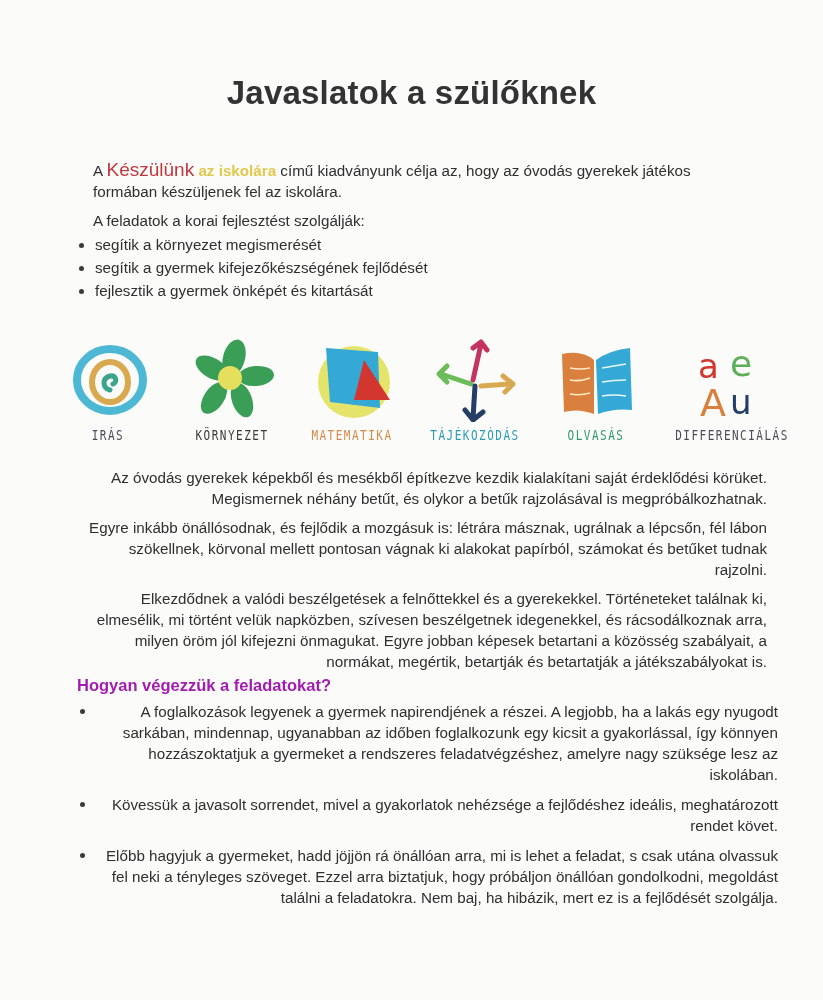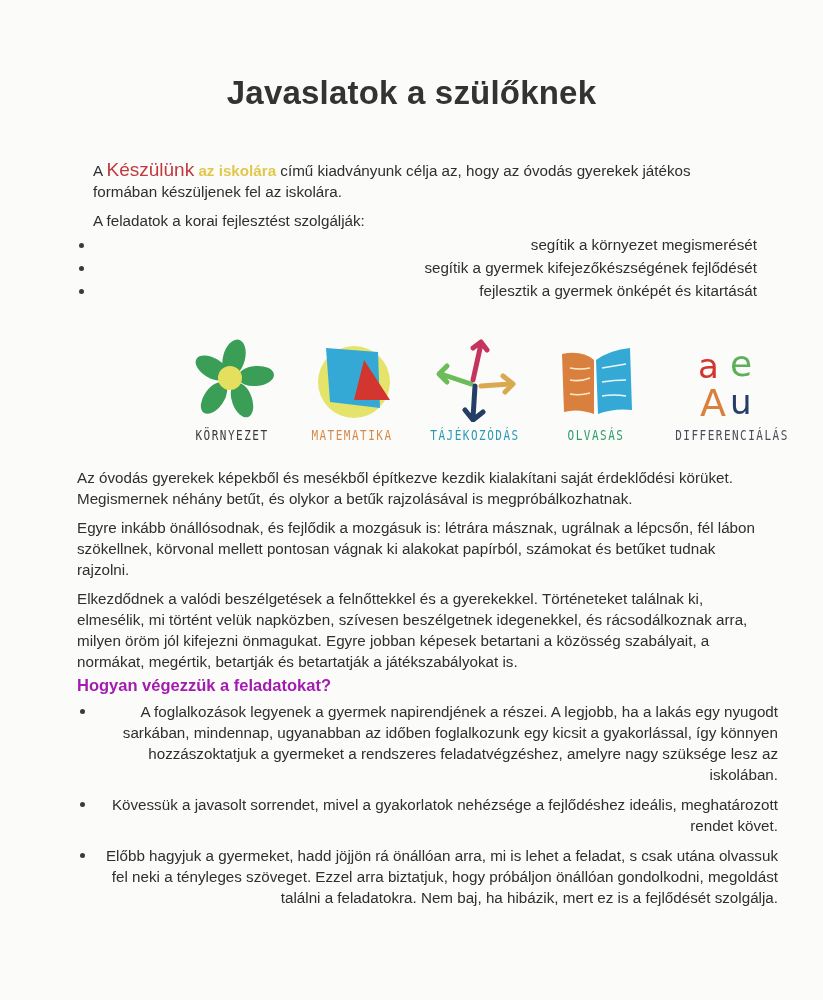--- a/index.html
+++ b/index.html
@@ -15,21 +15,21 @@
     position: absolute; left: 0; width: 823px; top: 74px;
     text-align: center; font-size: 33px; font-weight: bold; color: #333;
     letter-spacing: 0.2px;
   }
   .text { font-size: 15.2px; line-height: 21px; color: #2f2f2f; }
   .intro { position: absolute; left: 77px; top: 159px; width: 680px; }
   .intro .brand1 { color: #c0393f; font-size: 19px; }
   .intro .brand2 { color: #e1c84d; font-weight: bold; }
   .intro p { margin-bottom: 8px; margin-left: 16px; }
   .bullets { list-style: none; }
-  .bullets li { position: relative; padding-left: 18px; line-height: 23px; text-align: right; }
+  .bullets li { position: relative; padding-left: 18px; line-height: 23px; }
   .bullets li::before {
     content: ""; position: absolute; left: 2px; top: 10px;
     width: 5px; height: 5px; border-radius: 50%; background: #3a3a3a;
   }
   .icons-row {
     position: absolute; left: 60px; top: 338px; width: 740px; height: 112px;
   }
   .icon-cell {
     position: absolute; top: 0; width: 120px; height: 112px;
     text-align: center;
@@ -65,20 +65,28 @@
     <p style="margin-bottom:2px;">A feladatok a korai fejlesztést szolgálják:</p>
     <ul class="bullets">
       <li>segítik a környezet megismerését</li>
       <li>segítik a gyermek kifejezőkészségének fejlődését</li>
       <li>fejlesztik a gyermek önképét és kitartását</li>
     </ul>
   </div>
 
   <div class="icons-row">
 
+    <div class="icon-cell" style="left:-12px;">
+      <svg viewBox="0 0 84 84">
+        <ellipse cx="44" cy="42" rx="33" ry="31" fill="none" stroke="#3ab0cf" stroke-width="8" opacity="0.9"></ellipse>
+        <ellipse cx="44" cy="44" rx="18" ry="20" fill="none" stroke="#d9a94f" stroke-width="6"></ellipse>
+        <path d="M44 52 C36 50 36 40 44 38 C50 37 52 44 47 46" fill="none" stroke="#3aa58a" stroke-width="5" stroke-linecap="round"></path>
+      </svg>
+      <div class="icon-label" style="color:#4a4a5a;">IRÁS</div>
+    </div>
 
     <div class="icon-cell" style="left:112px;">
       <svg viewBox="0 0 84 84">
         <g fill="#3a9e57">
           <ellipse cx="44" cy="20" rx="11" ry="19" transform="rotate(15 44 20)"></ellipse>
           <ellipse cx="66" cy="38" rx="18" ry="10" transform="rotate(-5 66 38)"></ellipse>
           <ellipse cx="52" cy="62" rx="10" ry="18" transform="rotate(-20 52 62)"></ellipse>
           <ellipse cx="24" cy="60" rx="10" ry="18" transform="rotate(35 24 60)"></ellipse>
           <ellipse cx="22" cy="30" rx="18" ry="10" transform="rotate(30 22 30)"></ellipse>
         </g>
@@ -128,21 +136,21 @@
       <svg viewBox="0 0 84 84">
         <text x="8" y="40" font-family="DejaVu Sans, sans-serif" font-size="34" fill="#d2362f">a</text>
         <text x="40" y="38" font-family="DejaVu Sans, sans-serif" font-size="36" fill="#5cb05a">e</text>
         <text x="10" y="78" font-family="DejaVu Sans, sans-serif" font-size="38" fill="#d9803f">A</text>
         <text x="40" y="76" font-family="DejaVu Sans, sans-serif" font-size="34" fill="#243e66">u</text>
       </svg>
       <div class="icon-label" style="color:#4a4a5a;">DIFFERENCIÁLÁS</div>
     </div>
   </div>
 
-  <div class="body-block text" style="top:467px;">
+  <div class="body-block text" style="top:467px;text-align:right;">
     <p>Az óvodás gyerekek képekből és mesékből építkezve kezdik kialakítani saját érdeklődési körüket. Megismernek néhány betűt, és olykor a betűk rajzolásával is megpróbálkozhatnak.</p>
     <p>Egyre inkább önállósodnak, és fejlődik a mozgásuk is: létrára másznak, ugrálnak a lépcsőn, fél lábon szökellnek, körvonal mellett pontosan vágnak ki alakokat papírból, számokat és betűket tudnak rajzolni.</p>
     <p>Elkezdődnek a valódi beszélgetések a felnőttekkel és a gyerekekkel. Történeteket találnak ki, elmesélik, mi történt velük napközben, szívesen beszélgetnek idegenekkel, és rácsodálkoznak arra, milyen öröm jól kifejezni önmagukat. Egyre jobban képesek betartani a közösség szabályait, a normákat, megértik, betartják és betartatják a játékszabályokat is.</p>
   </div>
 
   <h2 class="h2 body-block" style="top:676px;">Hogyan végezzük a feladatokat?</h2>
 
   <ul class="howto text">
     <li>A foglalkozások legyenek a gyermek napirendjének a részei. A legjobb, ha a lakás egy nyugodt sarkában, mindennap, ugyanabban az időben foglalkozunk egy kicsit a gyakorlással, így könnyen hozzászoktatjuk a gyermeket a rendszeres feladatvégzéshez, amelyre nagy szüksége lesz az iskolában.</li>
     <li>Kövessük a javasolt sorrendet, mivel a gyakorlatok nehézsége a fejlődéshez ideális, meghatározott rendet követ.</li>

